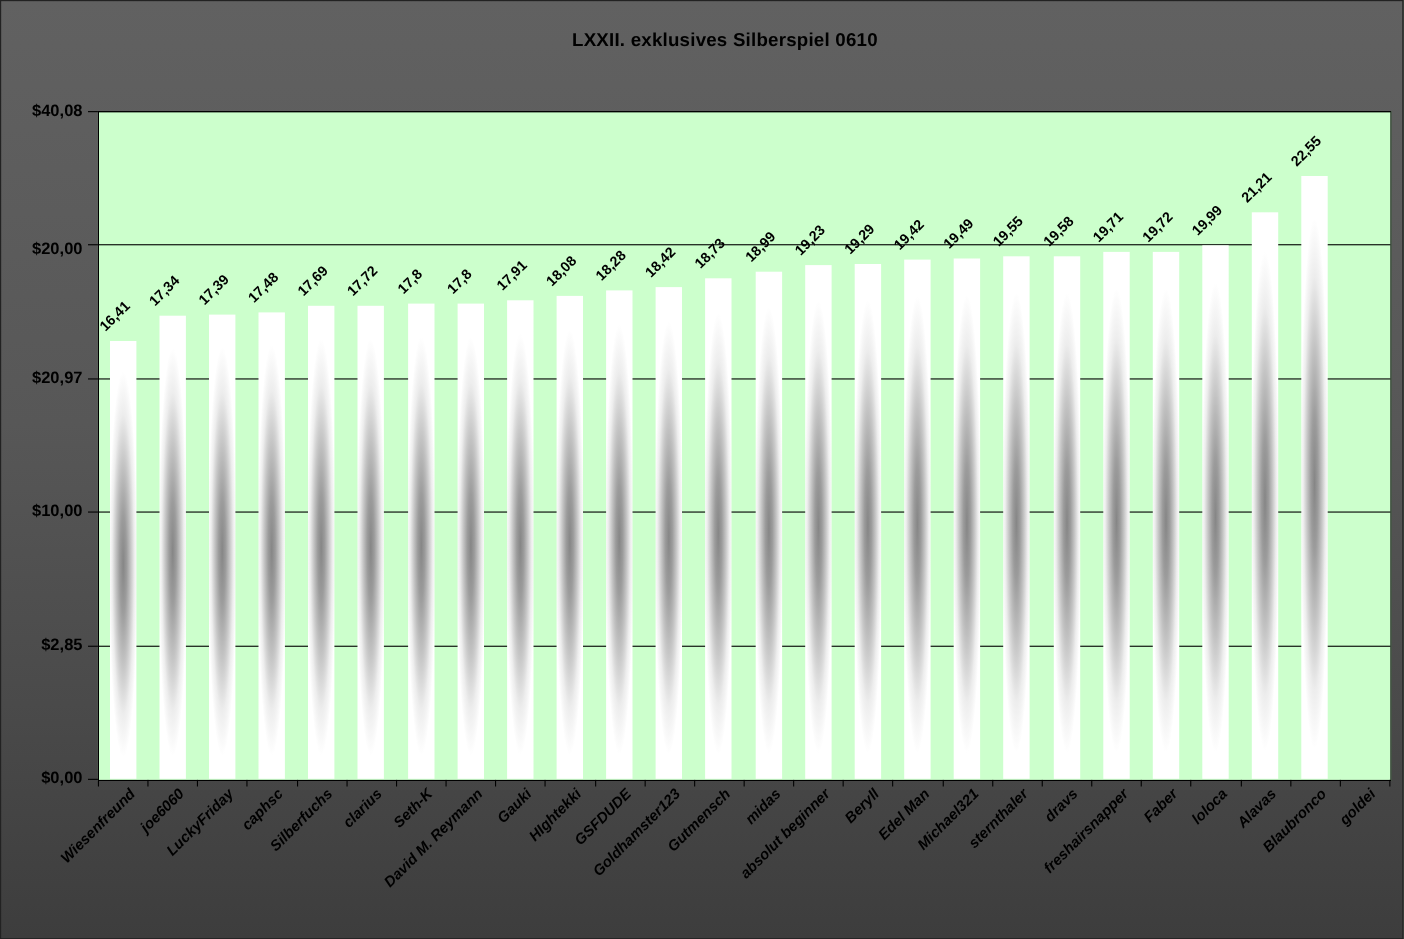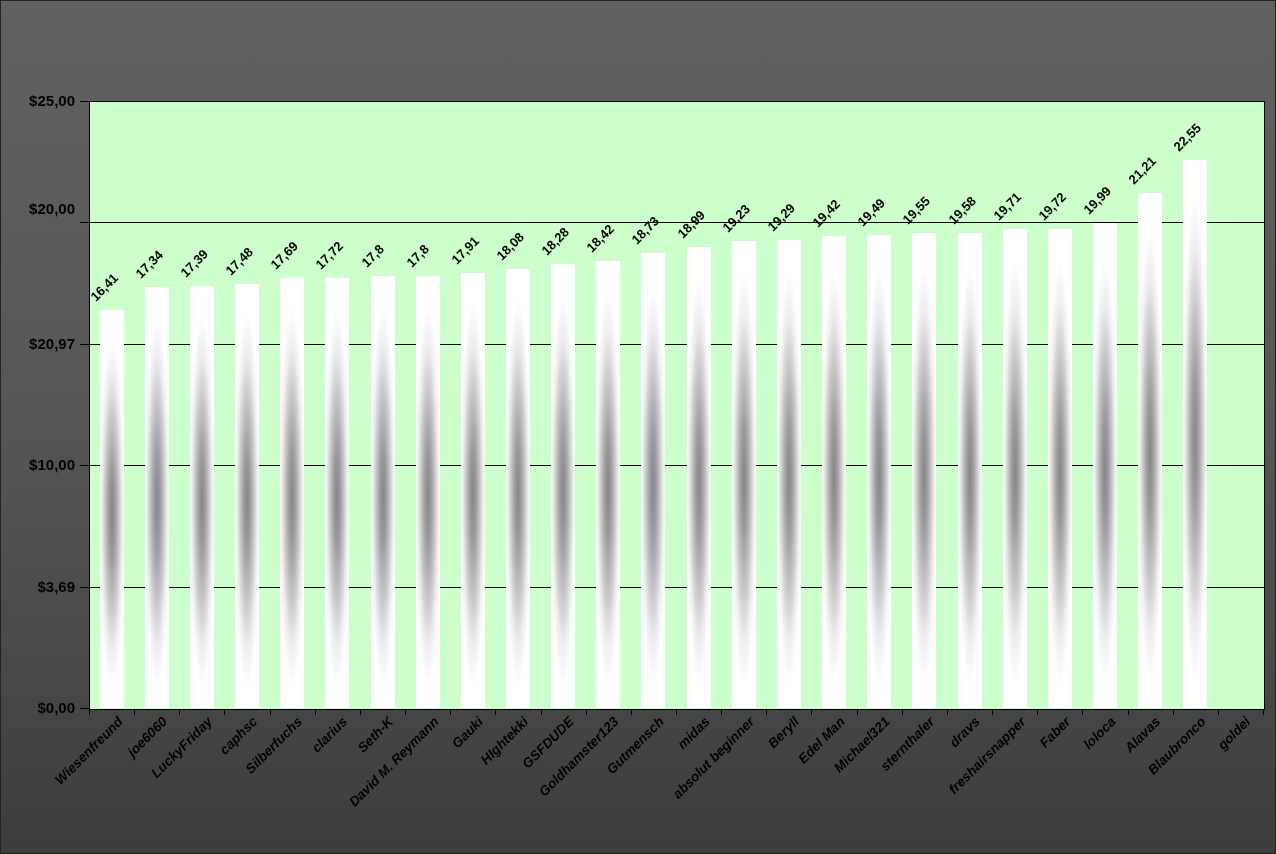--- a/index.html
+++ b/index.html
@@ -88,39 +88,40 @@
     line-height: 16px;
     white-space: nowrap;
     transform: rotate(-45deg);
     transform-origin: 100% 0;
   }
 </style>
 </head>
 <body>
 
 <div class="stage">
+  <div class="chart-title">LXXII. exklusives Silberspiel 0610</div>
   <div class="plot-area"></div>
   <div id="dynamic-layer">
       <div class="gridline" style="top: 586px;"></div>
       <div class="gridline" style="top: 464px;"></div>
       <div class="gridline" style="top: 343px;"></div>
       <div class="gridline" style="top: 221px;"></div>
       <div class="gridline" style="top: 100px;"></div>
       <div class="y-tick" style="left: 79px; top: 707px;"></div>
       <div class="y-tick-label" style="left: 4px; top: 699px;">$0,00</div>
       <div class="y-tick" style="left: 79px; top: 586px;"></div>
-      <div class="y-tick-label" style="left: 4px; top: 578px;">$3,69</div>
+      <div class="y-tick-label" style="left: 4px; top: 578px;">$2,85</div>
       <div class="y-tick" style="left: 79px; top: 464px;"></div>
       <div class="y-tick-label" style="left: 4px; top: 456px;">$10,00</div>
       <div class="y-tick" style="left: 79px; top: 343px;"></div>
       <div class="y-tick-label" style="left: 4px; top: 335px;">$20,97</div>
       <div class="y-tick" style="left: 79px; top: 221px;"></div>
-      <div class="y-tick-label" style="left: 4px; top: 200px;">$20,00</div>
+      <div class="y-tick-label" style="left: 4px; top: 218px;">$20,00</div>
       <div class="y-tick" style="left: 79px; top: 100px;"></div>
-      <div class="y-tick-label" style="left: 4px; top: 92px;">$25,00</div>
+      <div class="y-tick-label" style="left: 4px; top: 92px;">$40,08</div>
       <div class="x-tick" style="left: 88px;"></div>
       <div class="x-tick" style="left: 133px;"></div>
       <div class="x-tick" style="left: 178px;"></div>
       <div class="x-tick" style="left: 223px;"></div>
       <div class="x-tick" style="left: 269px;"></div>
       <div class="x-tick" style="left: 314px;"></div>
       <div class="x-tick" style="left: 359px;"></div>
       <div class="x-tick" style="left: 404px;"></div>
       <div class="x-tick" style="left: 449px;"></div>
       <div class="x-tick" style="left: 494px;"></div>

